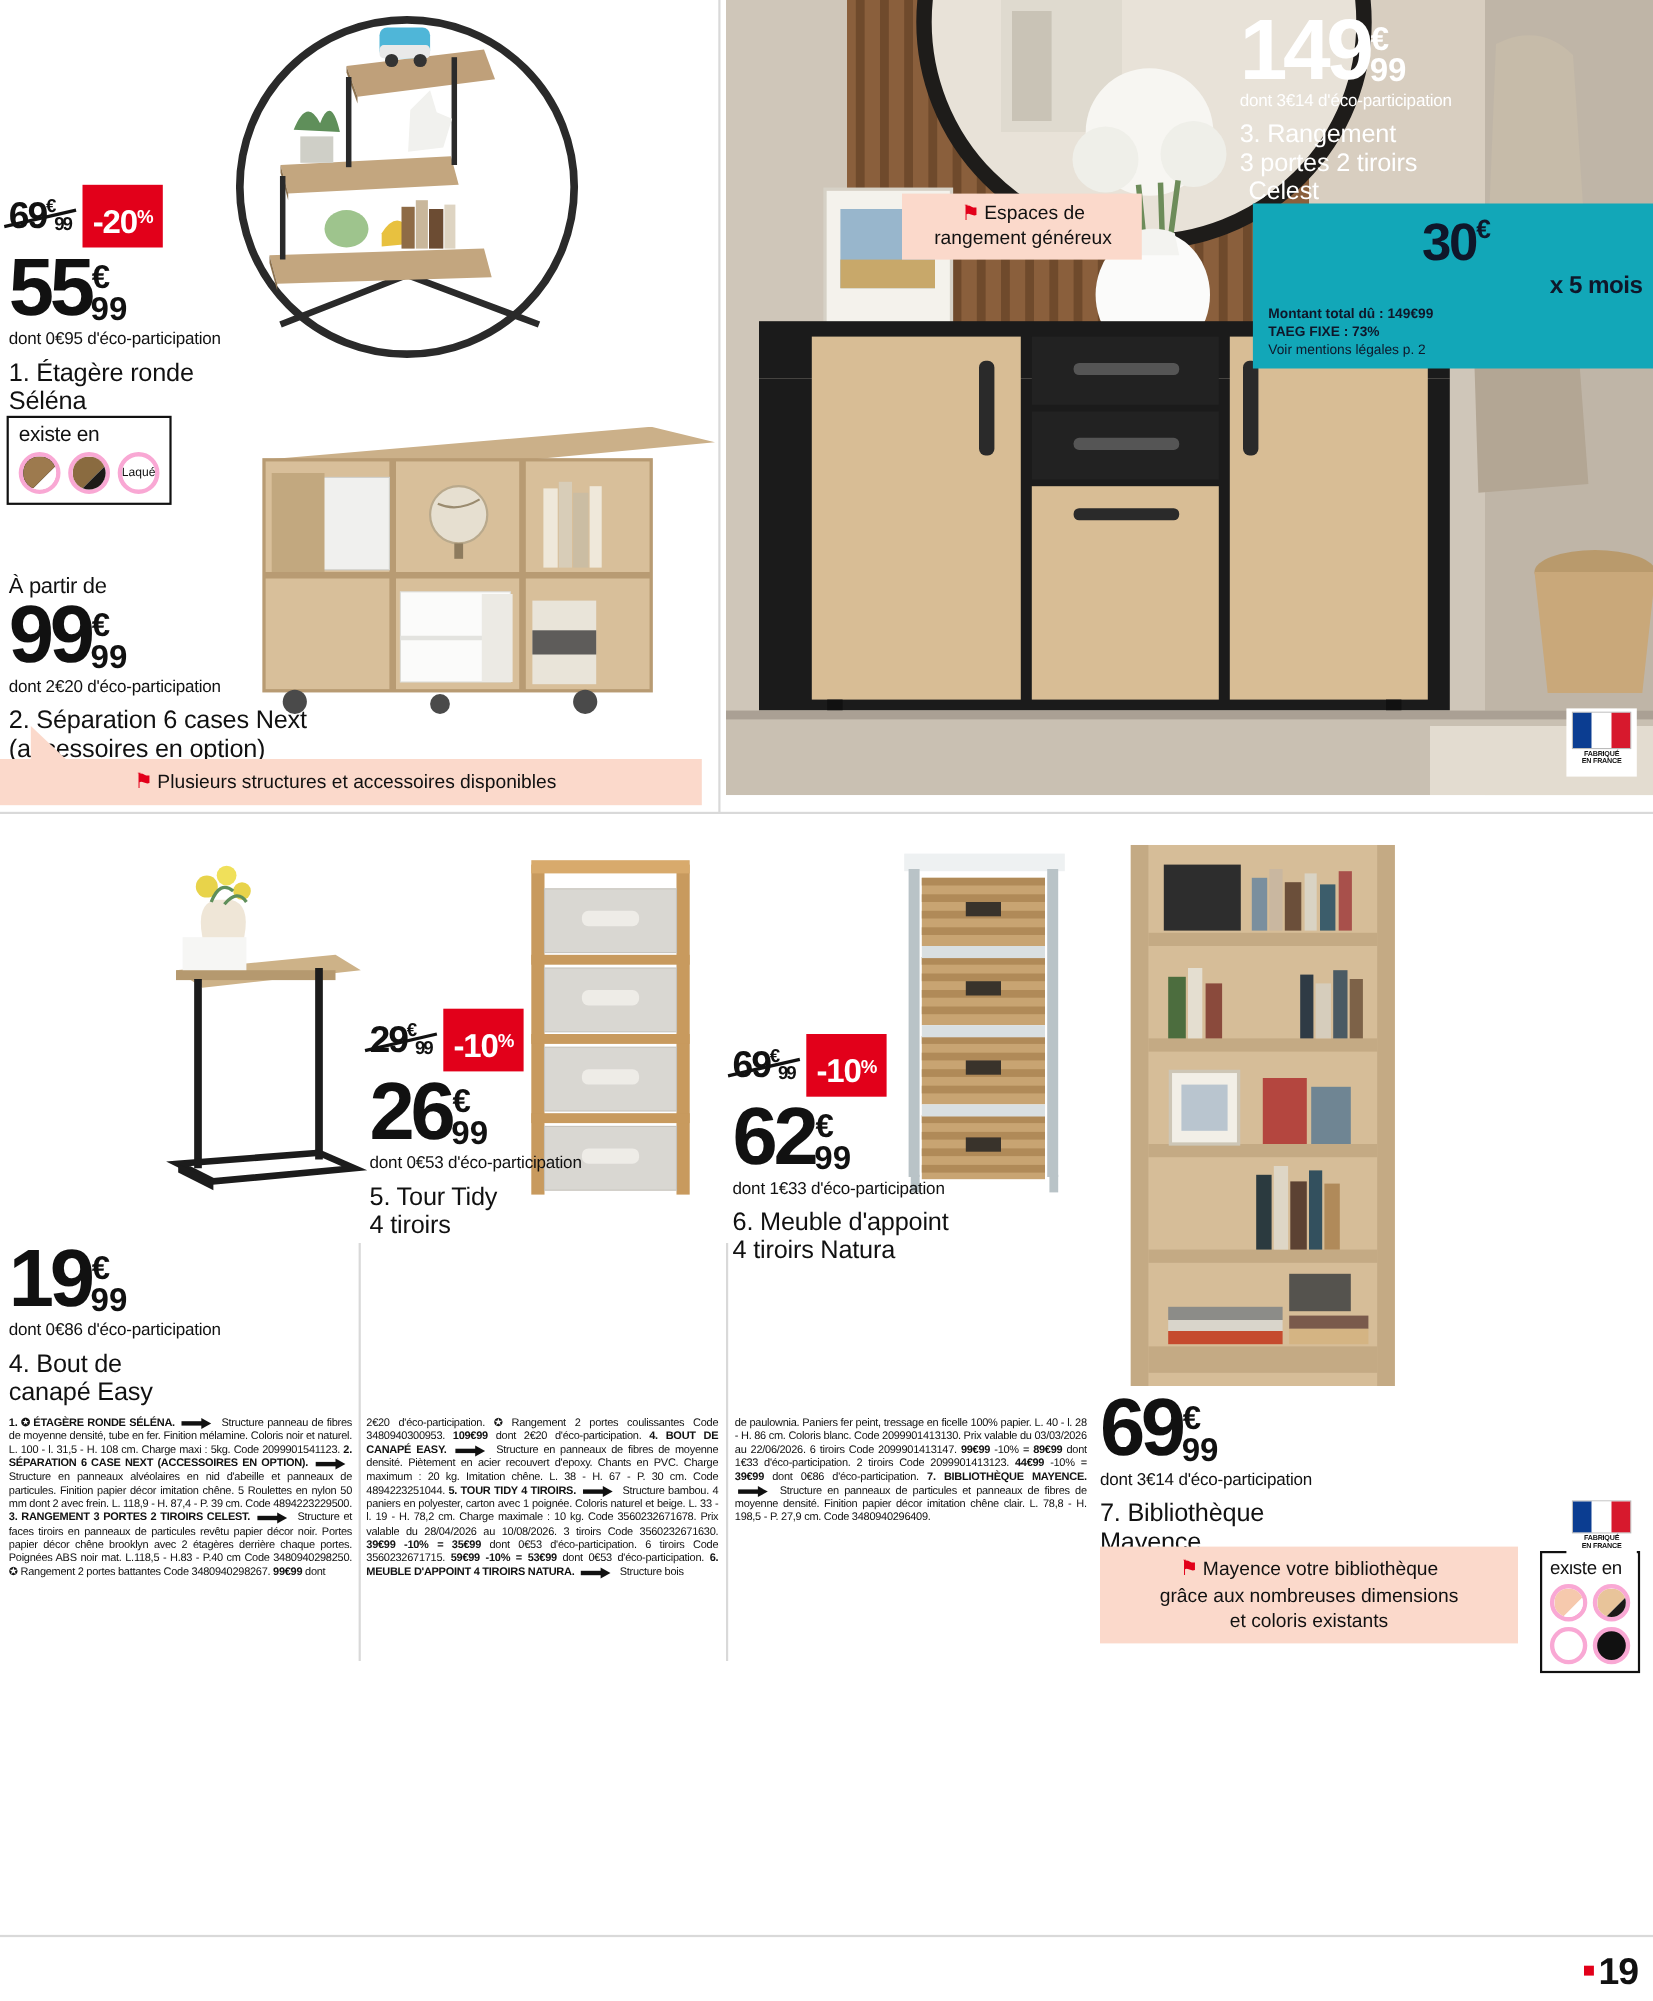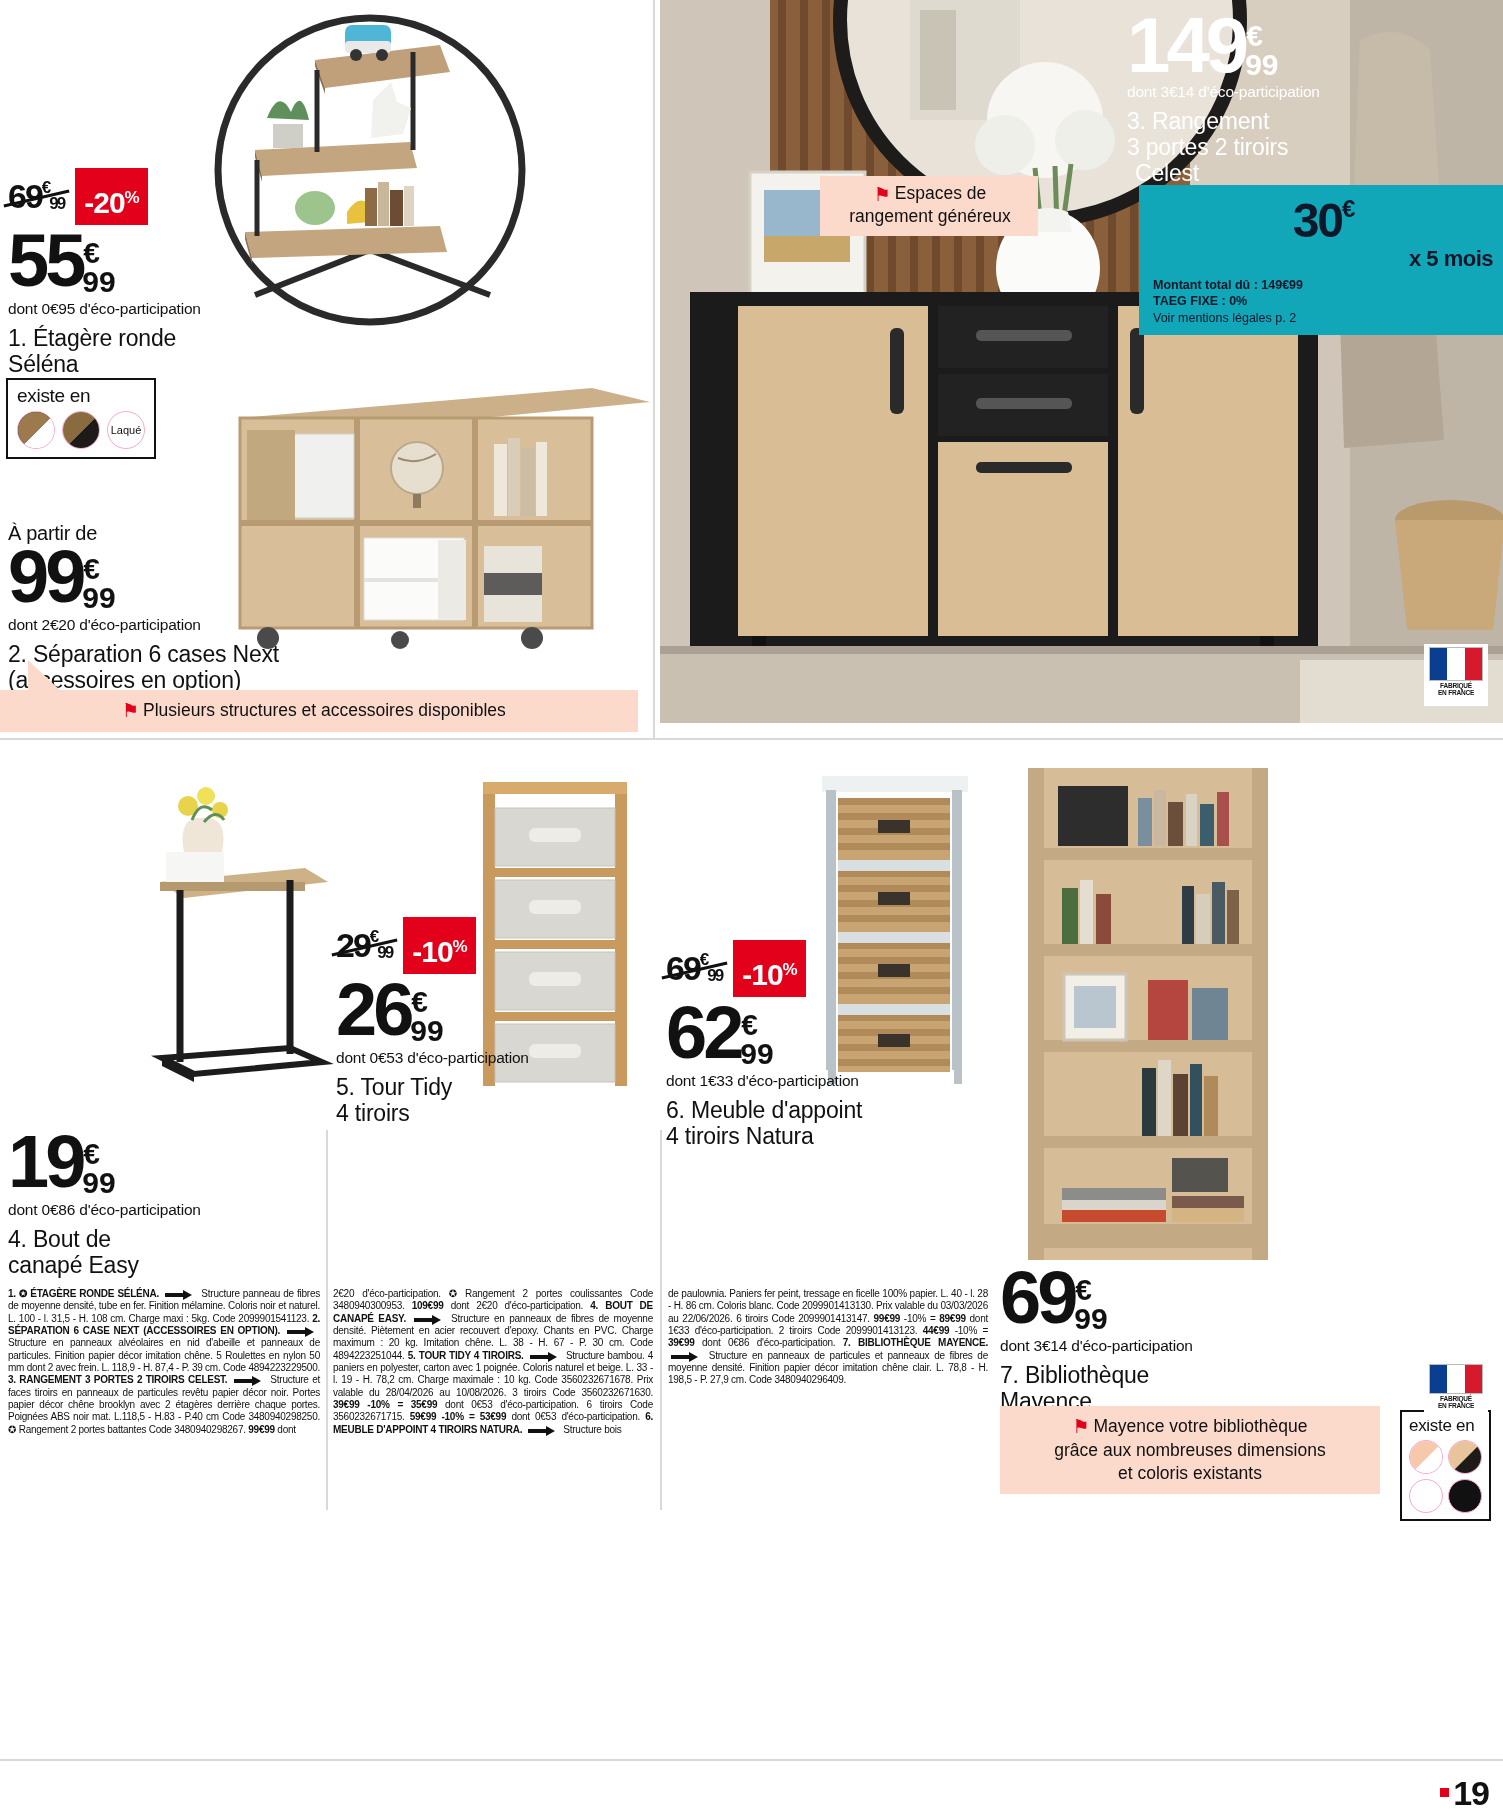--- a/index.html
+++ b/index.html
@@ -26,21 +26,21 @@
   .old-price .op-sym { font-size:17px; margin-top:1px;}
   .old-price .op-c { font-size:17px; align-self:flex-end; margin-bottom:2px;}
   .strike { position:absolute; left:-5px; right:-6px; top:52%; height:3px; background:#111; transform: rotate(-13deg);}
   .badge-red { background:#e2001a; color:#fff; font-weight:700; font-size:30px; padding:18px 9px 5px; letter-spacing:-1px; display:flex; align-items:flex-start;}
   .badge-red .pct { font-size:17px; margin-top:2px;}
 
   
   .existe-box { border:2px solid #111; background:#fff; padding:5px 9px 8px; display:inline-block;}
   .existe-label { font-size:19px; letter-spacing:-.3px; margin-bottom:4px;}
   .swatch-row { display:flex; gap:7px; align-items:center;}
-  .swatch { width:38px; height:38px; border-radius:50%; border:1px solid #f9a8d4; overflow:hidden; position:relative;}
+  .swatch { width:38px; height:38px; border-radius:50%; border:4px solid #f9a8d4; overflow:hidden; position:relative;}
   .sw-laque { display:flex; align-items:center; justify-content:center; font-size:11px; color:#111;}
 
   
   .callout { background:#fbd9cb; color:#111; font-size:17.5px; line-height:1.25; position:absolute; }
   .callout .pin { color:#e2001a; font-size:19px; margin-right:4px;}
 
   
   .teal { background:#12a7b8; color:#0f172a; padding:10px 14px 9px; }
   .teal-price { font-weight:700; font-size:48px; letter-spacing:-2px; display:flex; align-items:flex-start; justify-content:center;}
   .teal-price .ts { font-size:24px; margin-top:2px;}
@@ -314,21 +314,21 @@
   </div>
 
   <div class="teal" style="position:absolute; left:1139px; top:185px; width:364px; height:150px; padding:8px 10px 6px 14px;">
     <div class="teal-price">
       <span>30</span>
       <span class="ts">€</span>
     </div>
     <div class="teal-mois">x 5 mois</div>
     <div class="teal-fine">
       <div style="font-weight:700;">Montant total dû : 149€99</div>
-      <div style="font-weight:700;">TAEG FIXE : 0%</div>
+      <div style="font-weight:700;">TAEG FIXE : 73%</div>
       <div>Voir mentions légales p. 2</div>
     </div>
   </div>
 
   <div style="position:absolute; left:1424px; top:644px; width:64px; height:62px; background:#fff; padding:3px;">
     <div class="flag-fr" style="margin:0 auto;">
       <i class="flag-blue"></i>
         <i class="flag-white"></i>
         <i class="flag-red"></i>
     </div>

